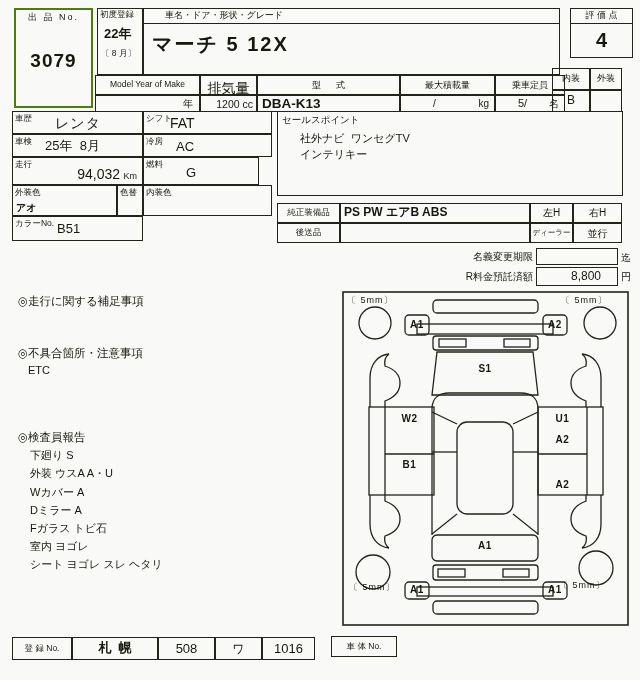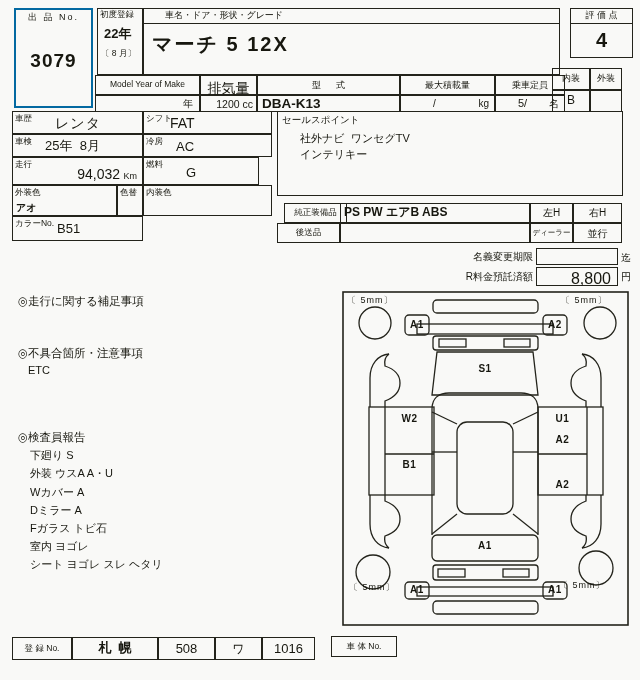--- a/index.html
+++ b/index.html
@@ -1,19 +1,19 @@
 <!DOCTYPE html>
 <html><head>
 <meta charset="utf-8">
 <style>
   html,body{margin:0;padding:0;background:#e8e8e6}
   #sheet{position:relative;width:640px;height:680px;background:#f9f9f7;
     font-family:"Liberation Sans","DejaVu Sans",sans-serif;color:#17170f;overflow:hidden}
   .bx{position:absolute;border:1.4px solid #23231b;box-sizing:border-box;background:transparent}
-  .bx2{position:absolute;border:2px solid #0369a1;box-sizing:border-box}
+  .bx2{position:absolute;border:2px solid #4d7c0f;box-sizing:border-box}
   .tx{position:absolute;white-space:pre;line-height:1.15}
   .cl{position:absolute;top:1px;left:2px;font-size:8.5px;white-space:pre}
   .ctr{text-align:center}
   .hdr{position:absolute;left:0;right:0;top:0;border-bottom:1.4px solid #23231b;
     font-size:9px;box-sizing:border-box;white-space:pre}
   .dl{position:absolute;font-size:10px;font-weight:600;text-align:center;
     letter-spacing:.5px;white-space:pre}
   .dnote{position:absolute;font-size:9px;letter-spacing:1px;white-space:pre}
   svg{position:absolute;left:0;top:0}
 </style>
@@ -130,21 +130,21 @@
     <span class="cl">カラーNo.</span>
     <div class="tx" style="left:44px;top:5px;font-size:13px">B51</div>
   </div>
 
   <div class="bx" style="left:277px;top:111px;width:346px;height:85px">
     <div class="tx" style="left:4px;top:3px;font-size:9.5px">セールスポイント</div>
     <div class="tx" style="left:22px;top:20px;font-size:11px">社外ナビ  ワンセグTV</div>
     <div class="tx" style="left:22px;top:36px;font-size:11px">インテリキー</div>
   </div>
 
-  <div class="bx" style="left:284px;top:203px;width:63px;height:20px">
+  <div class="bx" style="left:277px;top:203px;width:63px;height:20px">
     <div class="tx ctr" style="left:0;right:0;top:4px;font-size:8.5px">純正装備品</div>
   </div>
   <div class="bx" style="left:340px;top:203px;width:190px;height:20px">
     <div class="tx" style="left:3px;top:2px;font-size:12px;font-weight:bold">PS PW エアB ABS</div>
   </div>
   <div class="bx" style="left:530px;top:203px;width:43px;height:20px">
     <div class="tx ctr" style="left:0;right:0;top:3px;font-size:10px">左H</div>
   </div>
   <div class="bx" style="left:573px;top:203px;width:49px;height:20px">
     <div class="tx ctr" style="left:0;right:0;top:3px;font-size:10px">右H</div>
@@ -163,21 +163,21 @@
   </div>
 
   <div class="tx" style="left:440px;top:251px;width:93px;text-align:right;font-size:10px">名義変更期限</div>
   <div class="bx" style="left:536px;top:248px;width:82px;height:17px">
     <div class="tx" style="right:4px;top:2px;font-size:11px"></div>
   </div>
   <div class="tx" style="left:621px;top:252px;font-size:10px">迄</div>
 
   <div class="tx" style="left:430px;top:271px;width:103px;text-align:right;font-size:10px">R料金預託済額</div>
   <div class="bx" style="left:536px;top:267px;width:82px;height:19px">
-    <div class="tx" style="right:6px;top:2px;font-size:16px">8,800</div>
+    <div class="tx" style="right:16px;top:2px;font-size:12px">8,800</div>
   </div>
   <div class="tx" style="left:621px;top:271px;font-size:10px">円</div>
 
   <div class="tx" style="left:18px;top:295px;font-size:11.5px">◎走行に関する補足事項</div>
   <div class="tx" style="left:18px;top:347px;font-size:11.5px">◎不具合箇所・注意事項</div>
   <div class="tx" style="left:28px;top:364px;font-size:11px">ETC</div>
   <div class="tx" style="left:18px;top:431px;font-size:11.5px">◎検査員報告</div>
   <div class="tx" style="left:30px;top:449px;font-size:11px">下廻り S</div>
   <div class="tx" style="left:30px;top:467px;font-size:11px">外装 ウスA A・U</div>
   <div class="tx" style="left:30px;top:486px;font-size:11px">Wカバー A</div>

